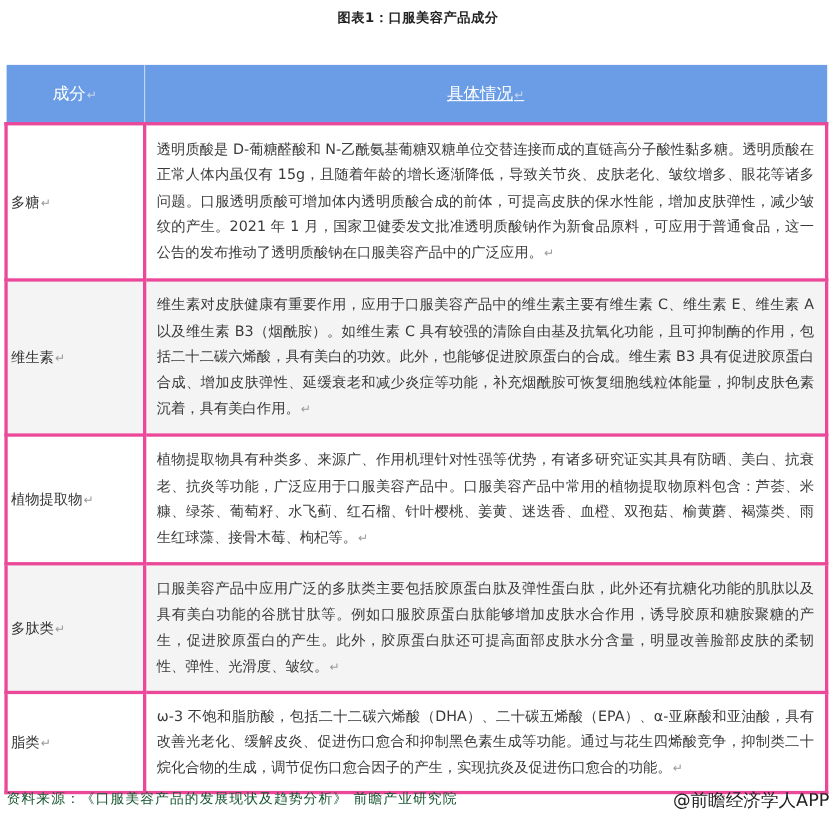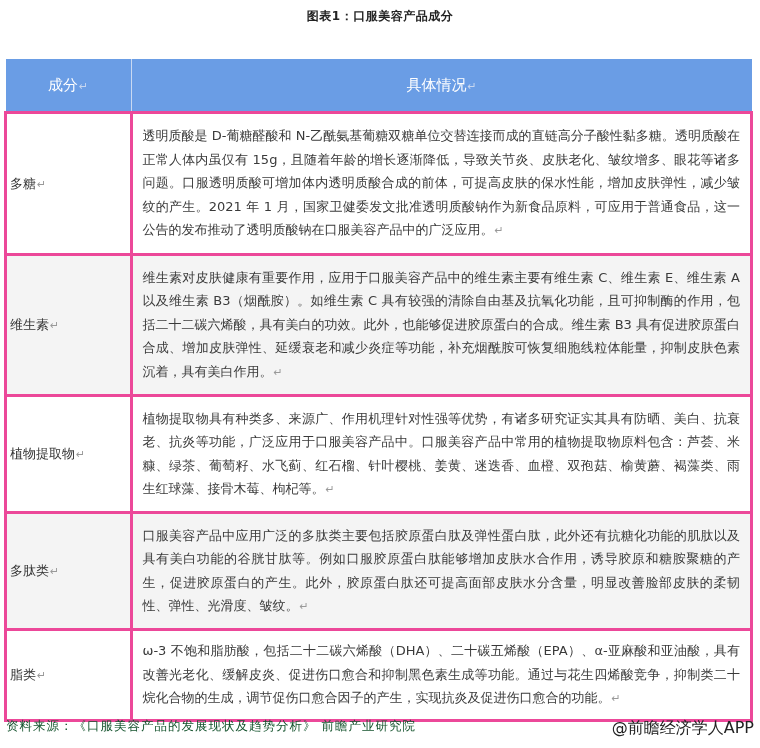--- a/index.html
+++ b/index.html
@@ -14,21 +14,21 @@
     letter-spacing: 0.5px;
   }
   .table {
     position: absolute; top: 45px; left: 4px; width: 749px;
     border-collapse: collapse; table-layout: fixed; margin-top: 14px;
   }
   .table th {
     background: #6a9de5; color: #ffffff; font-weight: normal;
     font-size: 15px; height: 50px; border-right: 1px solid #c9d9f2;
   }
-  .table th:last-child { border-right: none; }
+  .table th:last-child { border-right: none; text-decoration: underline; }
   .table td {
     border: 3px solid #ec4899; font-size: 13px; vertical-align: middle;
   }
   .table tr:nth-child(even) td { background: #f4f4f4; }
   .table tr:nth-child(odd) td { background: #ffffff; }
   .c-name { width: 122px; padding-left: 3px; font-size: 13.5px; color: #333; }
   .c-desc { padding: 8px 10px 8px 10px; line-height: 23.5px; color: #3a3a3a; text-align: justify; }
   .ret { color: #999; font-size: 11px; margin-left: 1px; }
   .wm {
     position: absolute; color: rgba(180,190,200,0.13); font-size: 38px; font-weight: bold;

